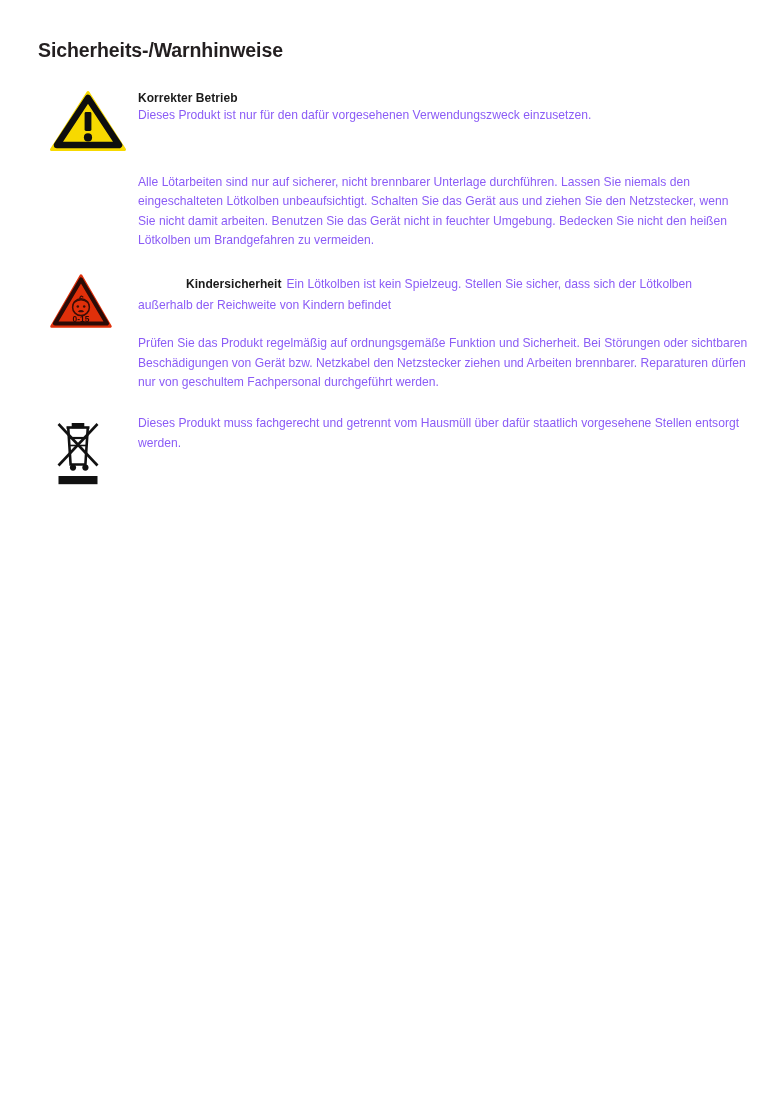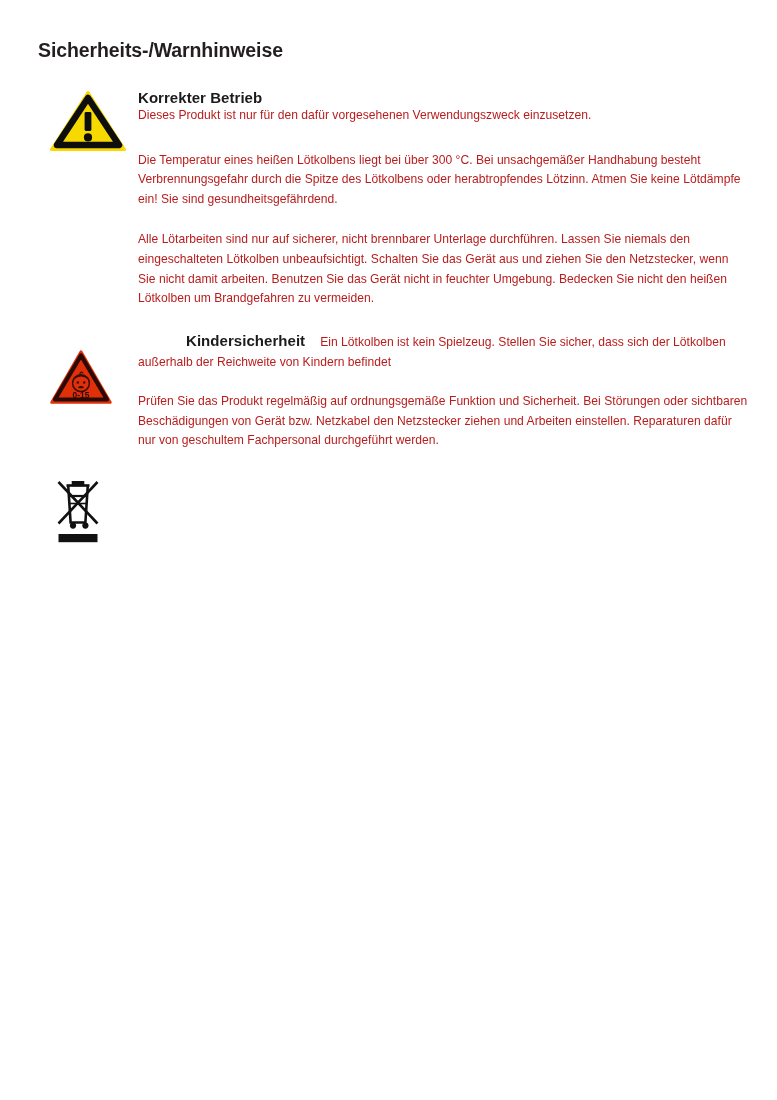--- a/index.html
+++ b/index.html
@@ -48,42 +48,42 @@
     position: relative;
     min-height: 1px;
   }
 
   .section-body {
     margin-left: 138px;
     margin-right: 28px;
   }
 
   .sec-heading {
-    font-size: 15px;
+    font-size: 12px;
     font-weight: bold;
     color: #1b1b1b;
     line-height: 16px;
     letter-spacing: 0.05px;
   }
 
   .sec-text {
     font-size: 12.1px;
     font-weight: normal;
-    color: #b91c1c;
+    color: #8b5cf6;
     line-height: 19.6px;
     letter-spacing: 0.02px;
   }
 
   .sec-text.inline-after-heading {
     display: inline;
   }
 
   .sec-heading.inline {
     display: inline;
-    margin-right: 15px;
+    margin-right: 5px;
     padding-left: 48px;
   }
 
   
   .gap-1 { height: 25px; }
   .gap-2 { height: 21px; }
   .gap-3 { height: 23px; }
   .gap-4 { height: 19px; }
   .gap-5 { height: 21px; }
 
@@ -99,21 +99,21 @@
     position: absolute;
     left: 50px;
     top: 1px;
     width: 76px;
     height: 60px;
   }
 
   .child-triangle-wrap {
     position: absolute;
     left: 50px;
-    top: 18px;
+    top: 0;
     width: 62px;
     height: 54px;
   }
 
   .weee-wrap {
     position: absolute;
     left: 52px;
     top: 1px;
     width: 52px;
     height: 70px;
@@ -144,21 +144,20 @@
       <div class="section-body">
         <div class="sec-heading">Korrekter Betrieb</div>
         <div class="sec-text">Dieses Produkt ist nur für den dafür vorgesehenen Verwendungszweck einzusetzen.</div>
       </div>
     </div>
 
     <div class="gap-1"></div>
 
     <div class="section">
       <div class="section-body">
-        <div class="sec-text">Die Temperatur eines heißen Lötkolbens liegt bei über 300 °C. Bei unsachgemäßer Handhabung besteht Verbrennungsgefahr durch die Spitze des Lötkolbens oder herabtropfendes Lötzinn. Atmen Sie keine Lötdämpfe ein! Sie sind gesundheitsgefährdend.</div>
       </div>
     </div>
 
     <div class="gap-2"></div>
 
     <div class="section">
       <div class="section-body">
         <div class="sec-text">Alle Lötarbeiten sind nur auf sicherer, nicht brennbarer Unterlage durchführen. Lassen Sie niemals den eingeschalteten Lötkolben unbeaufsichtigt. Schalten Sie das Gerät aus und ziehen Sie den Netzstecker, wenn Sie nicht damit arbeiten. Benutzen Sie das Gerät nicht in feuchter Umgebung. Bedecken Sie nicht den heißen Lötkolben um Brandgefahren zu vermeiden.</div>
       </div>
     </div>
@@ -190,21 +189,21 @@
         <div>
           <span class="sec-heading inline">Kindersicherheit</span><span class="sec-text inline-after-heading">Ein Lötkolben ist kein Spielzeug. Stellen Sie sicher, dass sich der Lötkolben außerhalb der Reichweite von Kindern befindet</span>
         </div>
       </div>
     </div>
 
     <div class="gap-4"></div>
 
     <div class="section">
       <div class="section-body">
-        <div class="sec-text">Prüfen Sie das Produkt regelmäßig auf ordnungsgemäße Funktion und Sicherheit. Bei Störungen oder sichtbaren Beschädigungen von Gerät bzw. Netzkabel den Netzstecker ziehen und Arbeiten einstellen. Reparaturen dafür nur von geschultem Fachpersonal durchgeführt werden.</div>
+        <div class="sec-text">Prüfen Sie das Produkt regelmäßig auf ordnungsgemäße Funktion und Sicherheit. Bei Störungen oder sichtbaren Beschädigungen von Gerät bzw. Netzkabel den Netzstecker ziehen und Arbeiten brennbarer. Reparaturen dürfen nur von geschultem Fachpersonal durchgeführt werden.</div>
       </div>
     </div>
 
     <div class="gap-5"></div>
 
     <div class="section">
       <div class="icon-slot">
         <div class="weee-wrap">
           <svg width="52" height="70" viewBox="0 0 52 70" aria-hidden="true">
             <g stroke="#111111" fill="none" stroke-width="2.6">
@@ -226,17 +225,18 @@
             <g stroke="#111111" stroke-width="2.6" fill="none">
               <path d="M6.5 9.0 L45.5 50.5"></path>
               <path d="M45.5 9.0 L6.5 50.5"></path>
             </g>
 
             <rect x="6.5" y="61.0" width="39" height="8.2" fill="#111111"></rect>
           </svg>
         </div>
       </div>
       <div class="section-body">
+        <div class="sec-text">Dieses Produkt muss fachgerecht und getrennt vom Hausmüll über dafür staatlich vorgesehene Stellen entsorgt werden.</div>
       </div>
     </div>
 
   </div>
 </div>
 
 </body></html>

